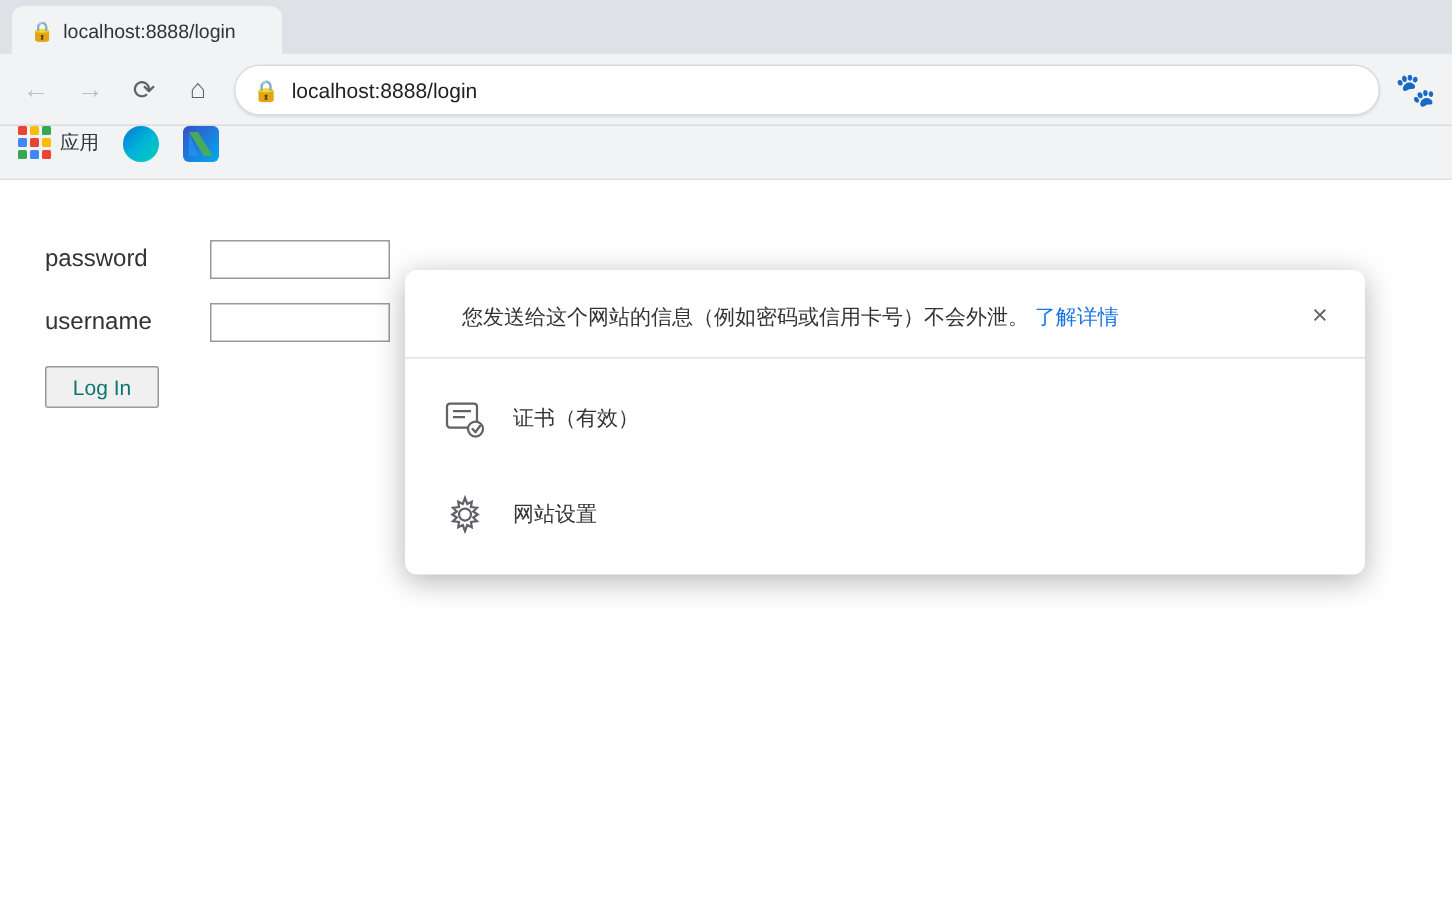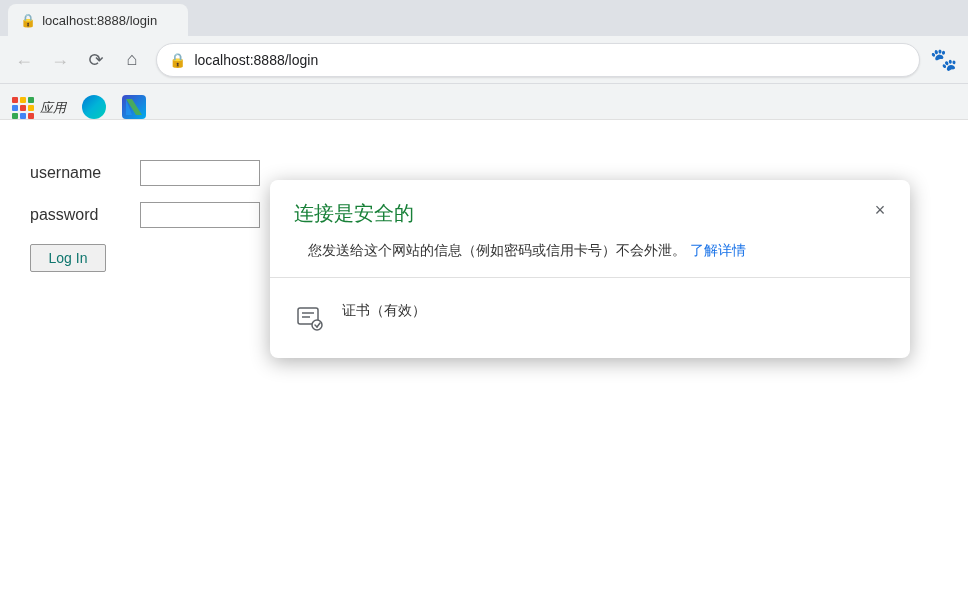--- a/index.html
+++ b/index.html
@@ -15,21 +15,21 @@
     
     .nav-bar { height: 48px; background: #f1f3f4; display: flex; align-items: center; padding: 0 8px; gap: 4px; border-bottom: 1px solid #dadce0; }
     .nav-btn { width: 32px; height: 32px; border-radius: 50%; border: none; background: transparent; cursor: pointer; display: flex; align-items: center; justify-content: center; color: #5f6368; font-size: 18px; }
     .nav-btn.disabled { color: #c0c0c0; cursor: default; }
 
     .address-bar-wrapper { flex: 1; height: 34px; background: #fff; border-radius: 17px; display: flex; align-items: center; padding: 0 12px; gap: 8px; border: 1px solid #dadce0; box-shadow: 0 1px 2px rgba(0,0,0,0.1); margin: 0 4px; }
     .lock-icon { color: #5f6368; font-size: 14px; }
     .address-text { font-size: 14px; color: #202124; flex: 1; }
 
     
-    .bookmarks-bar { height: 36px; background: #f1f3f4; display: flex; align-items: flex-end; padding: 0 12px; gap: 16px; border-bottom: 1px solid #e0e0e0; font-style: italic; }
+    .bookmarks-bar { height: 36px; background: #f1f3f4; display: flex; align-items: flex-start; padding: 0 12px; gap: 16px; border-bottom: 1px solid #e0e0e0; }
     .bookmark-item { display: flex; align-items: center; gap: 6px; font-size: 13px; color: #333; cursor: pointer; }
 
     
     .page-content { background: #fff; width: 100%; height: calc(616px - 120px); position: relative; display: flex; align-items: flex-start; padding: 40px 30px; }
 
     
     .login-form { display: flex; flex-direction: column; gap: 16px; }
     .form-row { display: flex; align-items: center; gap: 10px; }
     .form-label { font-size: 16px; color: #333; width: 100px; text-align: left; }
     .form-input { width: 120px; height: 26px; border: 1px solid #999; background: #fff; font-size: 14px; padding: 2px 4px; }
@@ -37,21 +37,21 @@
 
     
     .security-popup { position: absolute; top: 60px; left: 270px; width: 640px; background: #fff; border-radius: 8px; box-shadow: 0 4px 20px rgba(0,0,0,0.3); z-index: 100; overflow: hidden; }
     .popup-header { padding: 20px 24px 16px; border-bottom: 1px solid #e0e0e0; position: relative; }
     .popup-title { font-size: 20px; color: #188038; font-weight: 400; margin-bottom: 12px; }
     .popup-desc { font-size: 14px; color: #333; line-height: 1.6; margin-left: 14px; }
     .popup-link { color: #1a73e8; text-decoration: none; }
     .popup-close { position: absolute; top: 16px; right: 16px; width: 28px; height: 28px; border: none; background: transparent; font-size: 18px; color: #5f6368; cursor: pointer; display: flex; align-items: center; justify-content: center; border-radius: 50%; }
 
     .popup-items { padding: 8px 0; }
-    .popup-item { display: flex; align-items: flex-start; gap: 16px; padding: 16px 24px; cursor: pointer; }
+    .popup-item { display: flex; align-items: center; gap: 16px; padding: 16px 24px; cursor: pointer; }
     .popup-item-icon { width: 32px; height: 32px; display: flex; align-items: center; justify-content: center; color: #5f6368; font-size: 20px; flex-shrink: 0; }
     .popup-item-text { font-size: 14px; color: #333; }
 
     
     .apps-icon { display: grid; grid-template-columns: repeat(3, 6px); gap: 2px; }
     .apps-dot { width: 6px; height: 6px; border-radius: 1px; }
 
     
     .edge-icon { width: 24px; height: 24px; background: linear-gradient(135deg, #0078d4 0%, #00b4d8 50%, #00ccba 100%); border-radius: 12px; }
     .nd-icon { width: 24px; height: 24px; background: linear-gradient(135deg, #3b4cca 0%, #00aced 100%); border-radius: 4px; color: white; font-size: 12px; display: flex; align-items: center; justify-content: center; font-weight: bold; }
@@ -128,35 +128,34 @@
         </svg>
       </div>
     </div>
   </div>
 </div>
 
 <div class="page-content">
 
   <div class="login-form">
     <div class="form-row">
+      <label class="form-label">password</label>
+      <input class="form-input" type="password" style="">
+    </div>
+    <div class="form-row">
       <label class="form-label">username</label>
       <input class="form-input" type="text" style="">
-    </div>
-    <div class="form-row">
-      <label class="form-label">password</label>
-      <input class="form-input" type="password" style="">
     </div>
     <div>
       <button class="login-btn">Log In</button>
     </div>
   </div>
 
   <div class="security-popup">
     <div class="popup-header">
-      <div class="popup-title">连接是安全的</div>
       <div class="popup-desc">
         <span>您发送给这个网站的信息（例如密码或信用卡号）不会外泄。</span>
         <a class="popup-link" href="#">了解详情</a>
       </div>
       <button class="popup-close">×</button>
     </div>
 
     <div class="popup-items">
 
       <div class="popup-item">
@@ -167,16 +166,25 @@
             <line x1="6" y1="13" x2="14" y2="13" stroke="#5f6368" stroke-width="1.5"></line>
             <circle cx="21" cy="21" r="5" fill="white" stroke="#5f6368" stroke-width="1.5"></circle>
             <line x1="19" y1="21" x2="21" y2="23" stroke="#5f6368" stroke-width="1.5" stroke-linecap="round"></line>
             <line x1="21" y1="23" x2="24" y2="19" stroke="#5f6368" stroke-width="1.5" stroke-linecap="round"></line>
           </svg>
         </div>
         <span class="popup-item-text">证书（有效）</span>
       </div>
 
 
+      <div class="popup-item">
+        <div class="popup-item-icon settings-icon">
+          <svg width="28" height="28" viewBox="0 0 28 28" fill="none">
+            <circle cx="14" cy="14" r="4" stroke="#5f6368" stroke-width="1.5" fill="none"></circle>
+            <path d="M14 3 L15.5 7 L18.5 5.5 L18 9 L22 9.5 L19.5 12 L22.5 14 L19.5 16 L22 18.5 L18 19 L18.5 22.5 L15.5 21 L14 25 L12.5 21 L9.5 22.5 L10 19 L6 18.5 L8.5 16 L5.5 14 L8.5 12 L6 9.5 L10 9 L9.5 5.5 L12.5 7 Z" stroke="#5f6368" stroke-width="1.5" fill="none"></path>
+          </svg>
+        </div>
+        <span class="popup-item-text">网站设置</span>
+      </div>
     </div>
   </div>
 
 </div>
 
 </body></html>

